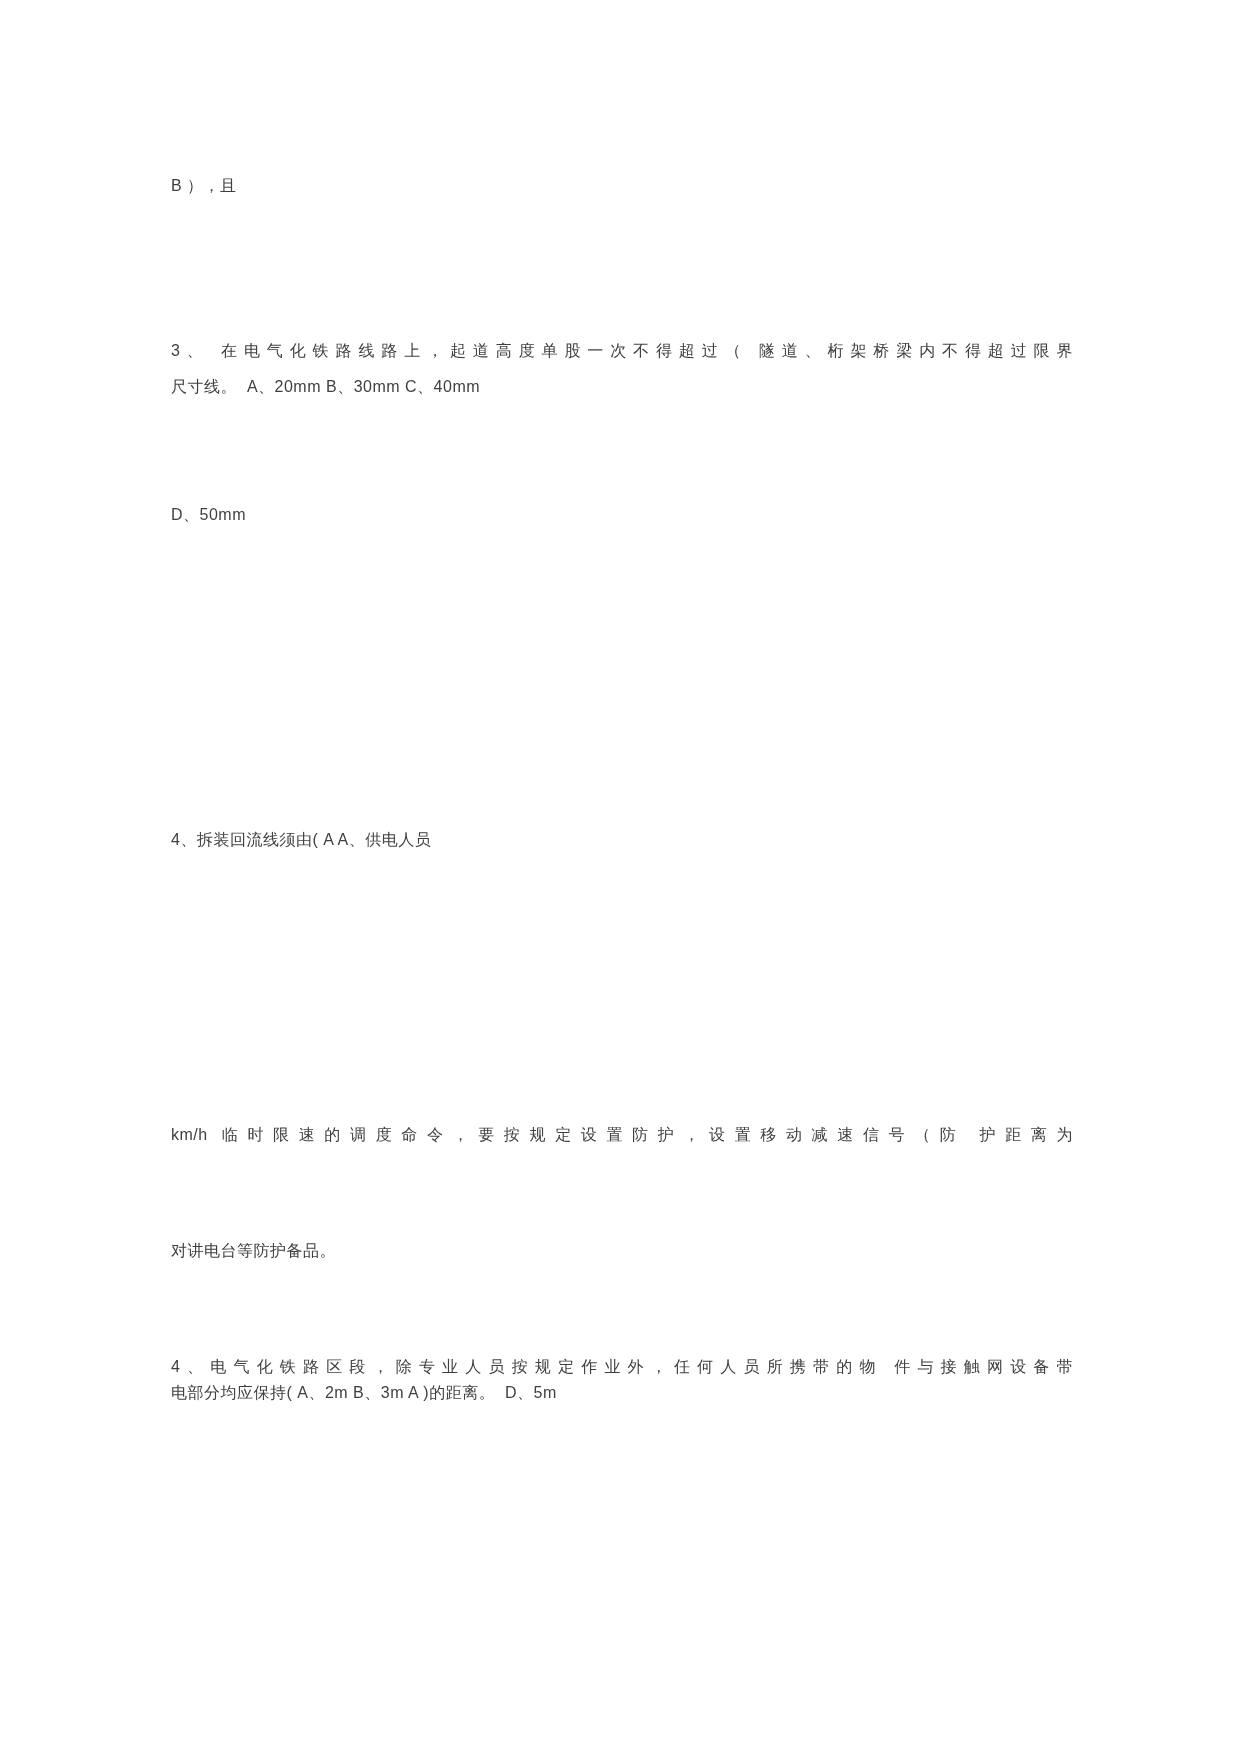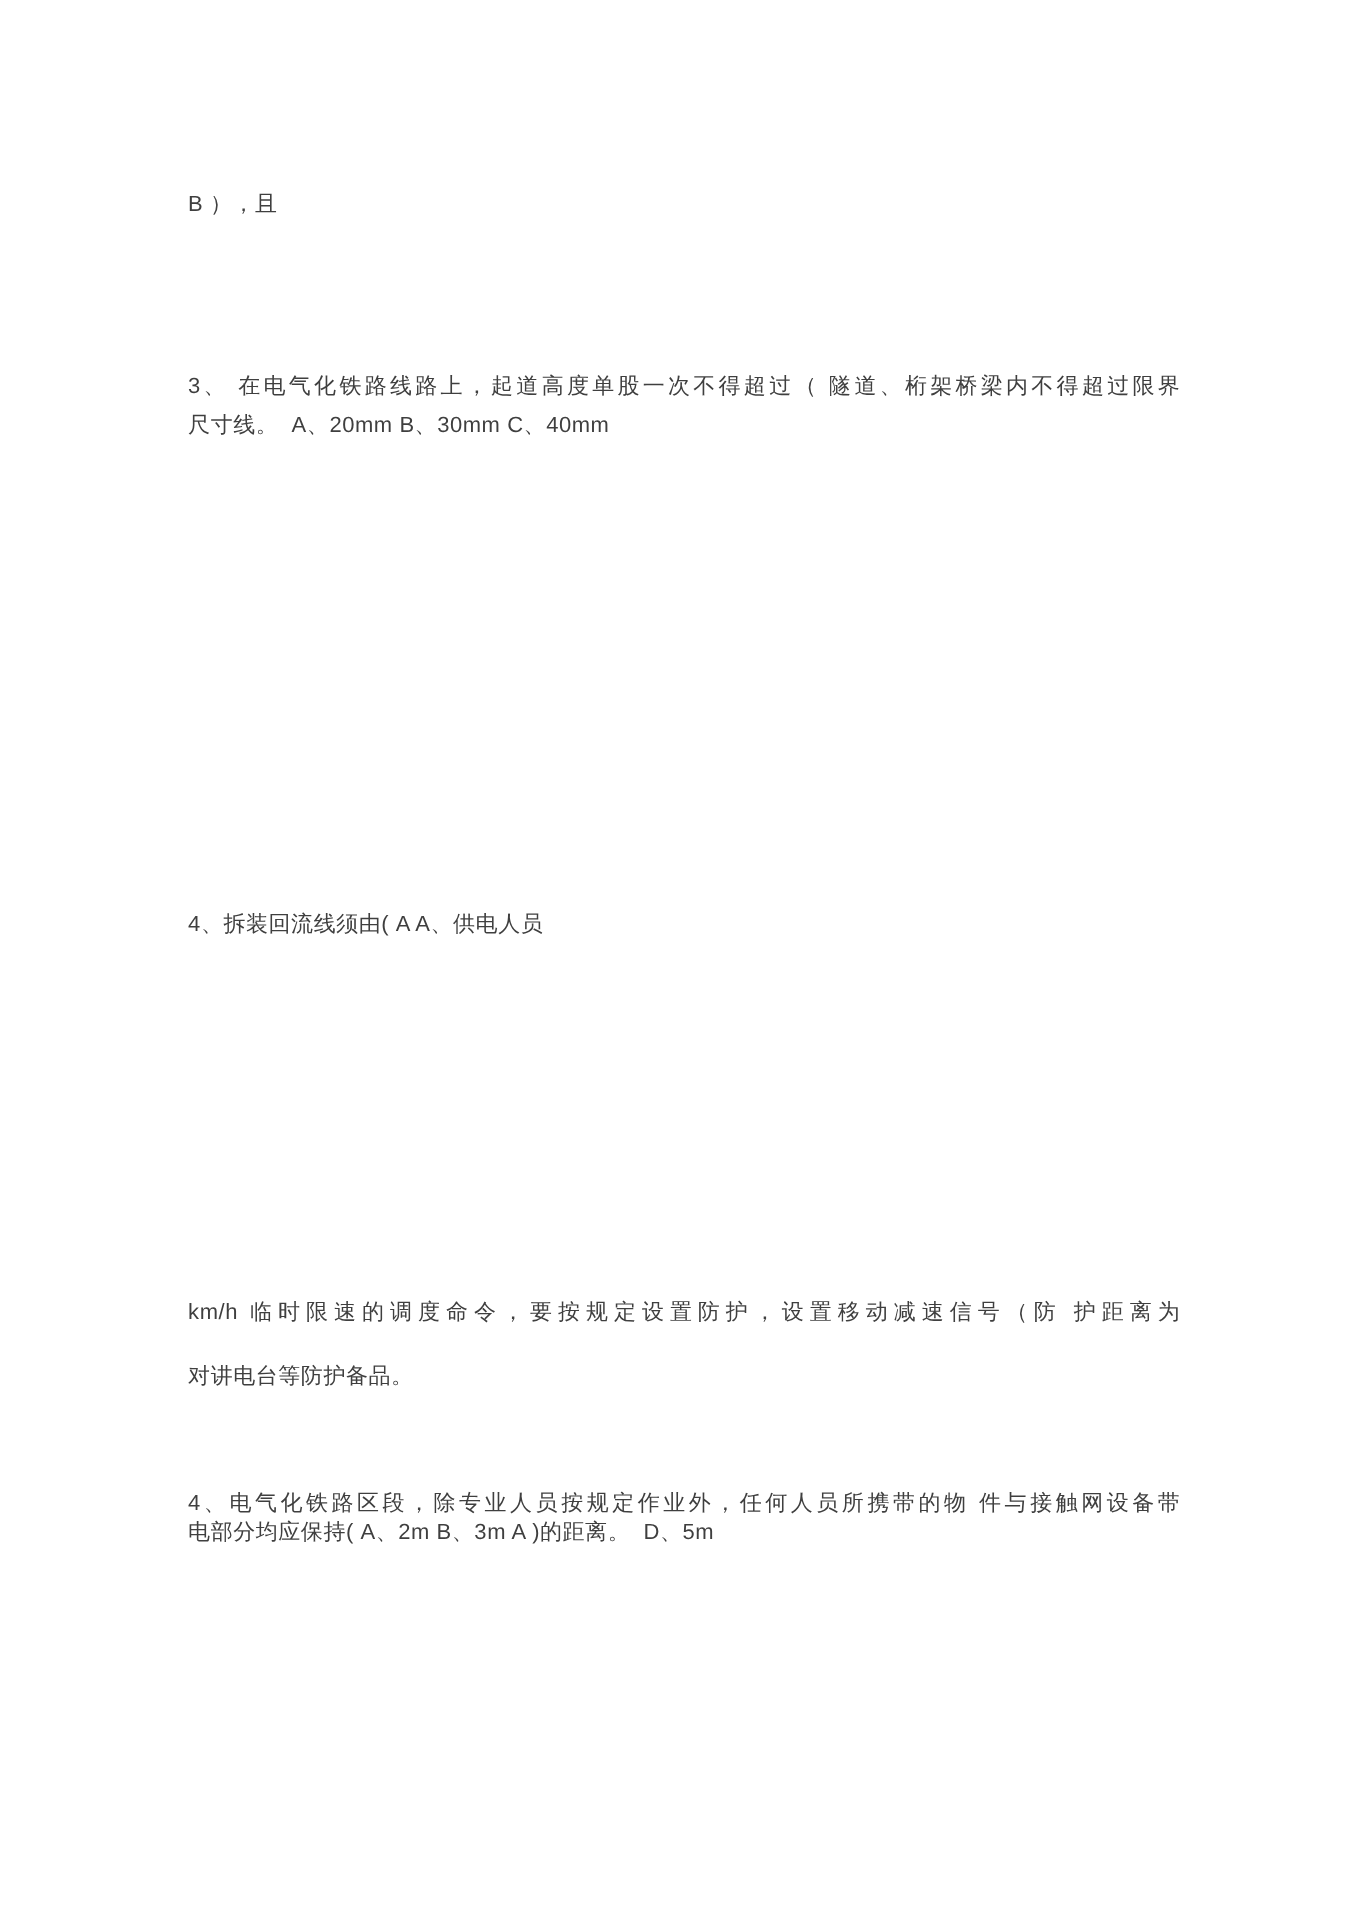--- a/index.html
+++ b/index.html
@@ -13,21 +13,21 @@
     height: 1754px;
     background: #ffffff;
     overflow: hidden;
     font-family: "Liberation Sans", "DejaVu Sans", sans-serif;
     color: #3f3f3f;
   }
   .line {
     position: absolute;
     left: 171px;
     width: 902px;
-    font-size: 20px;
+    font-size: 16px;
     line-height: 32px;
     height: 32px;
     color: #3f3f3f;
     white-space: pre-wrap;
     letter-spacing: 0.5px;
   }
   .line.full {
     white-space: normal;
     text-align: justify;
     text-align-last: justify;
@@ -36,24 +36,25 @@
 </style>
 </head>
 <body>
 
 <div class="page">
   <div class="line" style="top:170px">B ），且</div>
 
   <div class="line full" style="top:299px">3、  在电气化铁路线路上，起道高度单股一次不得超过（ 隧道、桁架桥梁内不得超过限界</div>
   <div class="line" style="top:371px">尺寸线。  A、20mm B、30mm C、40mm</div>
 
+  <div class="line" style="top:499px">D、50mm</div>
 
 
   <div class="line" style="top:824px">4、拆装回流线须由( A A、供电人员</div>
 
 
-  <div class="line full" style="top:1141px">km/h 临时限速的调度命令，要按规定设置防护，设置移动减速信号（防 护距离为</div>
+  <div class="line full" style="top:1083px">km/h 临时限速的调度命令，要按规定设置防护，设置移动减速信号（防 护距离为</div>
   <div class="line" style="top:1235px">对讲电台等防护备品。</div>
 
   <div class="line full" style="top:1315px">4、电气化铁路区段，除专业人员按规定作业外，任何人员所携带的物 件与接触网设备带</div>
   <div class="line" style="top:1377px">电部分均应保持( A、2m B、3m A )的距离。  D、5m</div>
 
 </div>
 
 </body></html>

